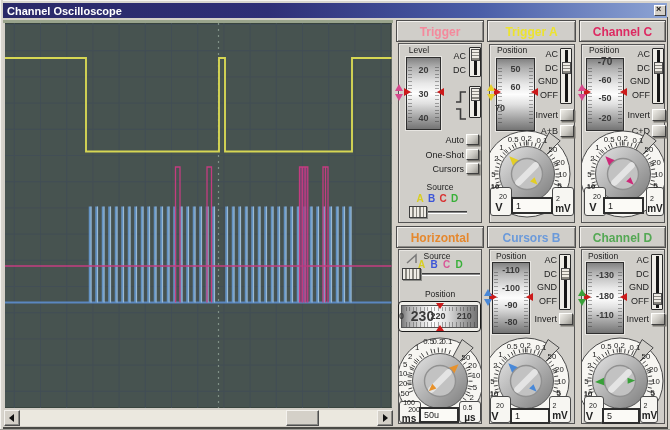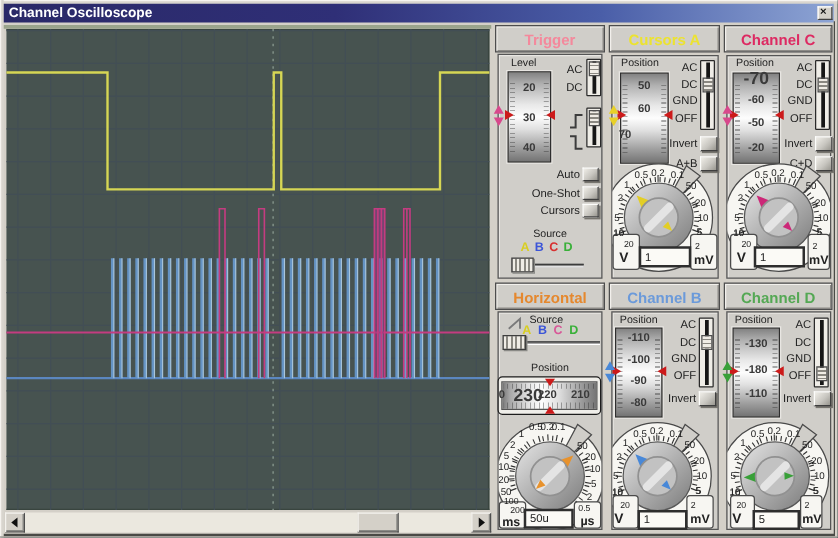--- a/index.html
+++ b/index.html
@@ -32,27 +32,27 @@
 <div style="position:absolute;left:3px;top:20px;width:390px;height:2.5px;background:#9aa48c;"></div>
 <div style="position:absolute;left:4px;top:410px;width:389px;height:16px;background:#ebe8df;"></div>
 <div style="position:absolute;left:4px;top:410px;width:16px;height:16px;background:#d4d0c8;border:1px solid;border-color:#f4f2ee #4e4e4e #4e4e4e #f4f2ee;box-shadow:inset -1px -1px 0 #8a8a86;"></div>
 <div style="position:absolute;left:9px;top:414px;width:0;height:0;border-top:4.0px solid transparent;border-bottom:4.0px solid transparent;border-right:5px solid #101010;"></div>
 <div style="position:absolute;left:377px;top:410px;width:16px;height:16px;background:#d4d0c8;border:1px solid;border-color:#f4f2ee #4e4e4e #4e4e4e #f4f2ee;box-shadow:inset -1px -1px 0 #8a8a86;"></div>
 <div style="position:absolute;left:383px;top:414px;width:0;height:0;border-top:4.0px solid transparent;border-bottom:4.0px solid transparent;border-left:5px solid #101010;"></div>
 <div style="position:absolute;left:286px;top:410px;width:33px;height:16px;background:#d4d0c8;border:1px solid;border-color:#f4f2ee #4e4e4e #4e4e4e #f4f2ee;box-shadow:inset -1px -1px 0 #8a8a86;"></div>
 <div style="position:absolute;left:396px;top:20px;width:88px;height:22px;background:#d0cec9;border:1px solid #4d4d4d;box-shadow:inset 1px 1px 0 #f2f0ec, inset -1px -1px 0 #8c8a86;"></div>
 <div style="position:absolute;left:440.0px;top:31.5px;transform:translate(-50%,-50%);font-size:12px;color:#f4899c;font-weight:bold;white-space:nowrap;line-height:1;letter-spacing:0px;">Trigger</div>
 <div style="position:absolute;left:487px;top:20px;width:89px;height:22px;background:#d0cec9;border:1px solid #4d4d4d;box-shadow:inset 1px 1px 0 #f2f0ec, inset -1px -1px 0 #8c8a86;"></div>
-<div style="position:absolute;left:531.5px;top:31.5px;transform:translate(-50%,-50%);font-size:12px;color:#ece32f;font-weight:bold;white-space:nowrap;line-height:1;letter-spacing:0px;">Cursors A</div>
+<div style="position:absolute;left:531.5px;top:31.5px;transform:translate(-50%,-50%);font-size:12px;color:#ece32f;font-weight:bold;white-space:nowrap;line-height:1;letter-spacing:0px;">Trigger A</div>
 <div style="position:absolute;left:579px;top:20px;width:87px;height:22px;background:#d0cec9;border:1px solid #4d4d4d;box-shadow:inset 1px 1px 0 #f2f0ec, inset -1px -1px 0 #8c8a86;"></div>
 <div style="position:absolute;left:622.5px;top:31.5px;transform:translate(-50%,-50%);font-size:12px;color:#dd2a62;font-weight:bold;white-space:nowrap;line-height:1;letter-spacing:0px;">Channel C</div>
 <div style="position:absolute;left:396px;top:226px;width:88px;height:22px;background:#d0cec9;border:1px solid #4d4d4d;box-shadow:inset 1px 1px 0 #f2f0ec, inset -1px -1px 0 #8c8a86;"></div>
 <div style="position:absolute;left:440.0px;top:237.5px;transform:translate(-50%,-50%);font-size:12px;color:#e5882e;font-weight:bold;white-space:nowrap;line-height:1;letter-spacing:0px;">Horizontal</div>
 <div style="position:absolute;left:487px;top:226px;width:89px;height:22px;background:#d0cec9;border:1px solid #4d4d4d;box-shadow:inset 1px 1px 0 #f2f0ec, inset -1px -1px 0 #8c8a86;"></div>
-<div style="position:absolute;left:531.5px;top:237.5px;transform:translate(-50%,-50%);font-size:12px;color:#6b9ada;font-weight:bold;white-space:nowrap;line-height:1;letter-spacing:0px;">Channel B</div>
+<div style="position:absolute;left:531.5px;top:237.5px;transform:translate(-50%,-50%);font-size:12px;color:#6b9ada;font-weight:bold;white-space:nowrap;line-height:1;letter-spacing:0px;">Cursors B</div>
 <div style="position:absolute;left:579px;top:226px;width:87px;height:22px;background:#d0cec9;border:1px solid #4d4d4d;box-shadow:inset 1px 1px 0 #f2f0ec, inset -1px -1px 0 #8c8a86;"></div>
 <div style="position:absolute;left:622.5px;top:237.5px;transform:translate(-50%,-50%);font-size:12px;color:#54a854;font-weight:bold;white-space:nowrap;line-height:1;letter-spacing:0px;">Channel D</div>
 <div style="position:absolute;left:398px;top:43px;width:84px;height:180px;background:#d0cec9;border:1px solid #555;box-shadow:inset 1px 1px 0 #e8e6e2;"></div>
 <div style="position:absolute;left:489px;top:44px;width:86px;height:179px;background:#d0cec9;border:1px solid #555;box-shadow:inset 1px 1px 0 #e8e6e2;"></div>
 <div style="position:absolute;left:581px;top:44px;width:84px;height:179px;background:#d0cec9;border:1px solid #555;box-shadow:inset 1px 1px 0 #e8e6e2;"></div>
 <div style="position:absolute;left:398px;top:249px;width:84px;height:175px;background:#d0cec9;border:1px solid #555;box-shadow:inset 1px 1px 0 #e8e6e2;"></div>
 <div style="position:absolute;left:489px;top:249px;width:86px;height:175px;background:#d0cec9;border:1px solid #555;box-shadow:inset 1px 1px 0 #e8e6e2;"></div>
 <div style="position:absolute;left:581px;top:249px;width:84px;height:175px;background:#d0cec9;border:1px solid #555;box-shadow:inset 1px 1px 0 #e8e6e2;"></div>
 <div style="position:absolute;left:419px;top:50px;transform:translate(-50%,-50%);font-size:8.5px;color:#222;font-weight:normal;white-space:nowrap;line-height:1;letter-spacing:0px;">Level</div>
 <div style="position:absolute;left:406px;top:57px;width:35px;height:73px;background:linear-gradient(180deg,#828282 0%,#b0b0b0 13%,#e8e8e8 36%,#fdfdfd 50%,#e0e0e0 64%,#a2a2a2 84%,#747474 100%);border:1px solid #2e2e2e;box-shadow:0 0 0 1px #e8e6e2;"></div>
@@ -73,21 +73,21 @@
 <div style="position:absolute;left:515.5px;top:87px;transform:translate(-50%,-50%);font-size:9px;color:#3a3a3a;font-weight:bold;white-space:nowrap;line-height:1;letter-spacing:0px;">60</div>
 <div style="position:absolute;left:500px;top:107.5px;transform:translate(-50%,-50%);font-size:9px;color:#3a3a3a;font-weight:bold;white-space:nowrap;line-height:1;letter-spacing:0px;">70</div>
 <div style="position:absolute;left:493.5px;top:88.0px;width:0;height:0;border-top:4.5px solid transparent;border-bottom:4.5px solid transparent;border-left:7px solid #cc1a1a;"></div>
 <div style="position:absolute;left:530.5px;top:88.0px;width:0;height:0;border-top:4.5px solid transparent;border-bottom:4.5px solid transparent;border-right:7px solid #cc1a1a;"></div>
 <div style="position:absolute;left:487px;top:83.5px;width:0;height:0;border-left:4.0px solid transparent;border-right:4.0px solid transparent;border-bottom:7.5px solid #e8d028;"></div>
 <div style="position:absolute;left:487px;top:94.0px;width:0;height:0;border-left:4.0px solid transparent;border-right:4.0px solid transparent;border-top:7.5px solid #e8d028;"></div>
 <div style="position:absolute;left:604px;top:49.5px;transform:translate(-50%,-50%);font-size:8.5px;color:#222;font-weight:normal;white-space:nowrap;line-height:1;letter-spacing:0px;">Position</div>
 <div style="position:absolute;left:586px;top:58px;width:38px;height:73px;background:linear-gradient(180deg,#828282 0%,#b0b0b0 13%,#e8e8e8 36%,#fdfdfd 50%,#e0e0e0 64%,#a2a2a2 84%,#747474 100%);border:1px solid #2e2e2e;box-shadow:0 0 0 1px #e8e6e2;"></div>
 <div style="position:absolute;left:588px;top:65px;width:4px;height:59px;background:repeating-linear-gradient(180deg, rgba(40,40,40,0) 0px, rgba(40,40,40,0) 2.6px, rgba(40,40,40,0.38) 2.6px, rgba(40,40,40,0.38) 3.6px);"></div>
 <div style="position:absolute;left:618px;top:65px;width:4px;height:59px;background:repeating-linear-gradient(180deg, rgba(40,40,40,0) 0px, rgba(40,40,40,0) 2.6px, rgba(40,40,40,0.38) 2.6px, rgba(40,40,40,0.38) 3.6px);"></div>
-<div style="position:absolute;left:605.0px;top:62px;transform:translate(-50%,-50%);font-size:14px;color:#3a3a3a;font-weight:bold;white-space:nowrap;line-height:1;letter-spacing:0px;">-70</div>
+<div style="position:absolute;left:605.0px;top:62px;transform:translate(-50%,-50%);font-size:10px;color:#3a3a3a;font-weight:bold;white-space:nowrap;line-height:1;letter-spacing:0px;">-70</div>
 <div style="position:absolute;left:605.0px;top:80px;transform:translate(-50%,-50%);font-size:9px;color:#3a3a3a;font-weight:bold;white-space:nowrap;line-height:1;letter-spacing:0px;">-60</div>
 <div style="position:absolute;left:605.0px;top:98px;transform:translate(-50%,-50%);font-size:9px;color:#3a3a3a;font-weight:bold;white-space:nowrap;line-height:1;letter-spacing:0px;">-50</div>
 <div style="position:absolute;left:605.0px;top:118px;transform:translate(-50%,-50%);font-size:9px;color:#3a3a3a;font-weight:bold;white-space:nowrap;line-height:1;letter-spacing:0px;">-20</div>
 <div style="position:absolute;left:583.5px;top:88.0px;width:0;height:0;border-top:4.5px solid transparent;border-bottom:4.5px solid transparent;border-left:7px solid #cc1a1a;"></div>
 <div style="position:absolute;left:619.5px;top:88.0px;width:0;height:0;border-top:4.5px solid transparent;border-bottom:4.5px solid transparent;border-right:7px solid #cc1a1a;"></div>
 <div style="position:absolute;left:577.5px;top:83.5px;width:0;height:0;border-left:4.0px solid transparent;border-right:4.0px solid transparent;border-bottom:7.5px solid #d8488c;"></div>
 <div style="position:absolute;left:577.5px;top:94.0px;width:0;height:0;border-left:4.0px solid transparent;border-right:4.0px solid transparent;border-top:7.5px solid #d8488c;"></div>
 <div style="position:absolute;left:511px;top:255.5px;transform:translate(-50%,-50%);font-size:8.5px;color:#222;font-weight:normal;white-space:nowrap;line-height:1;letter-spacing:0px;">Position</div>
 <div style="position:absolute;left:492px;top:262px;width:38px;height:72px;background:linear-gradient(180deg,#828282 0%,#b0b0b0 13%,#e8e8e8 36%,#fdfdfd 50%,#e0e0e0 64%,#a2a2a2 84%,#747474 100%);border:1px solid #2e2e2e;box-shadow:0 0 0 1px #e8e6e2;"></div>
 <div style="position:absolute;left:494px;top:269px;width:4px;height:58px;background:repeating-linear-gradient(180deg, rgba(40,40,40,0) 0px, rgba(40,40,40,0) 2.6px, rgba(40,40,40,0.38) 2.6px, rgba(40,40,40,0.38) 3.6px);"></div>

